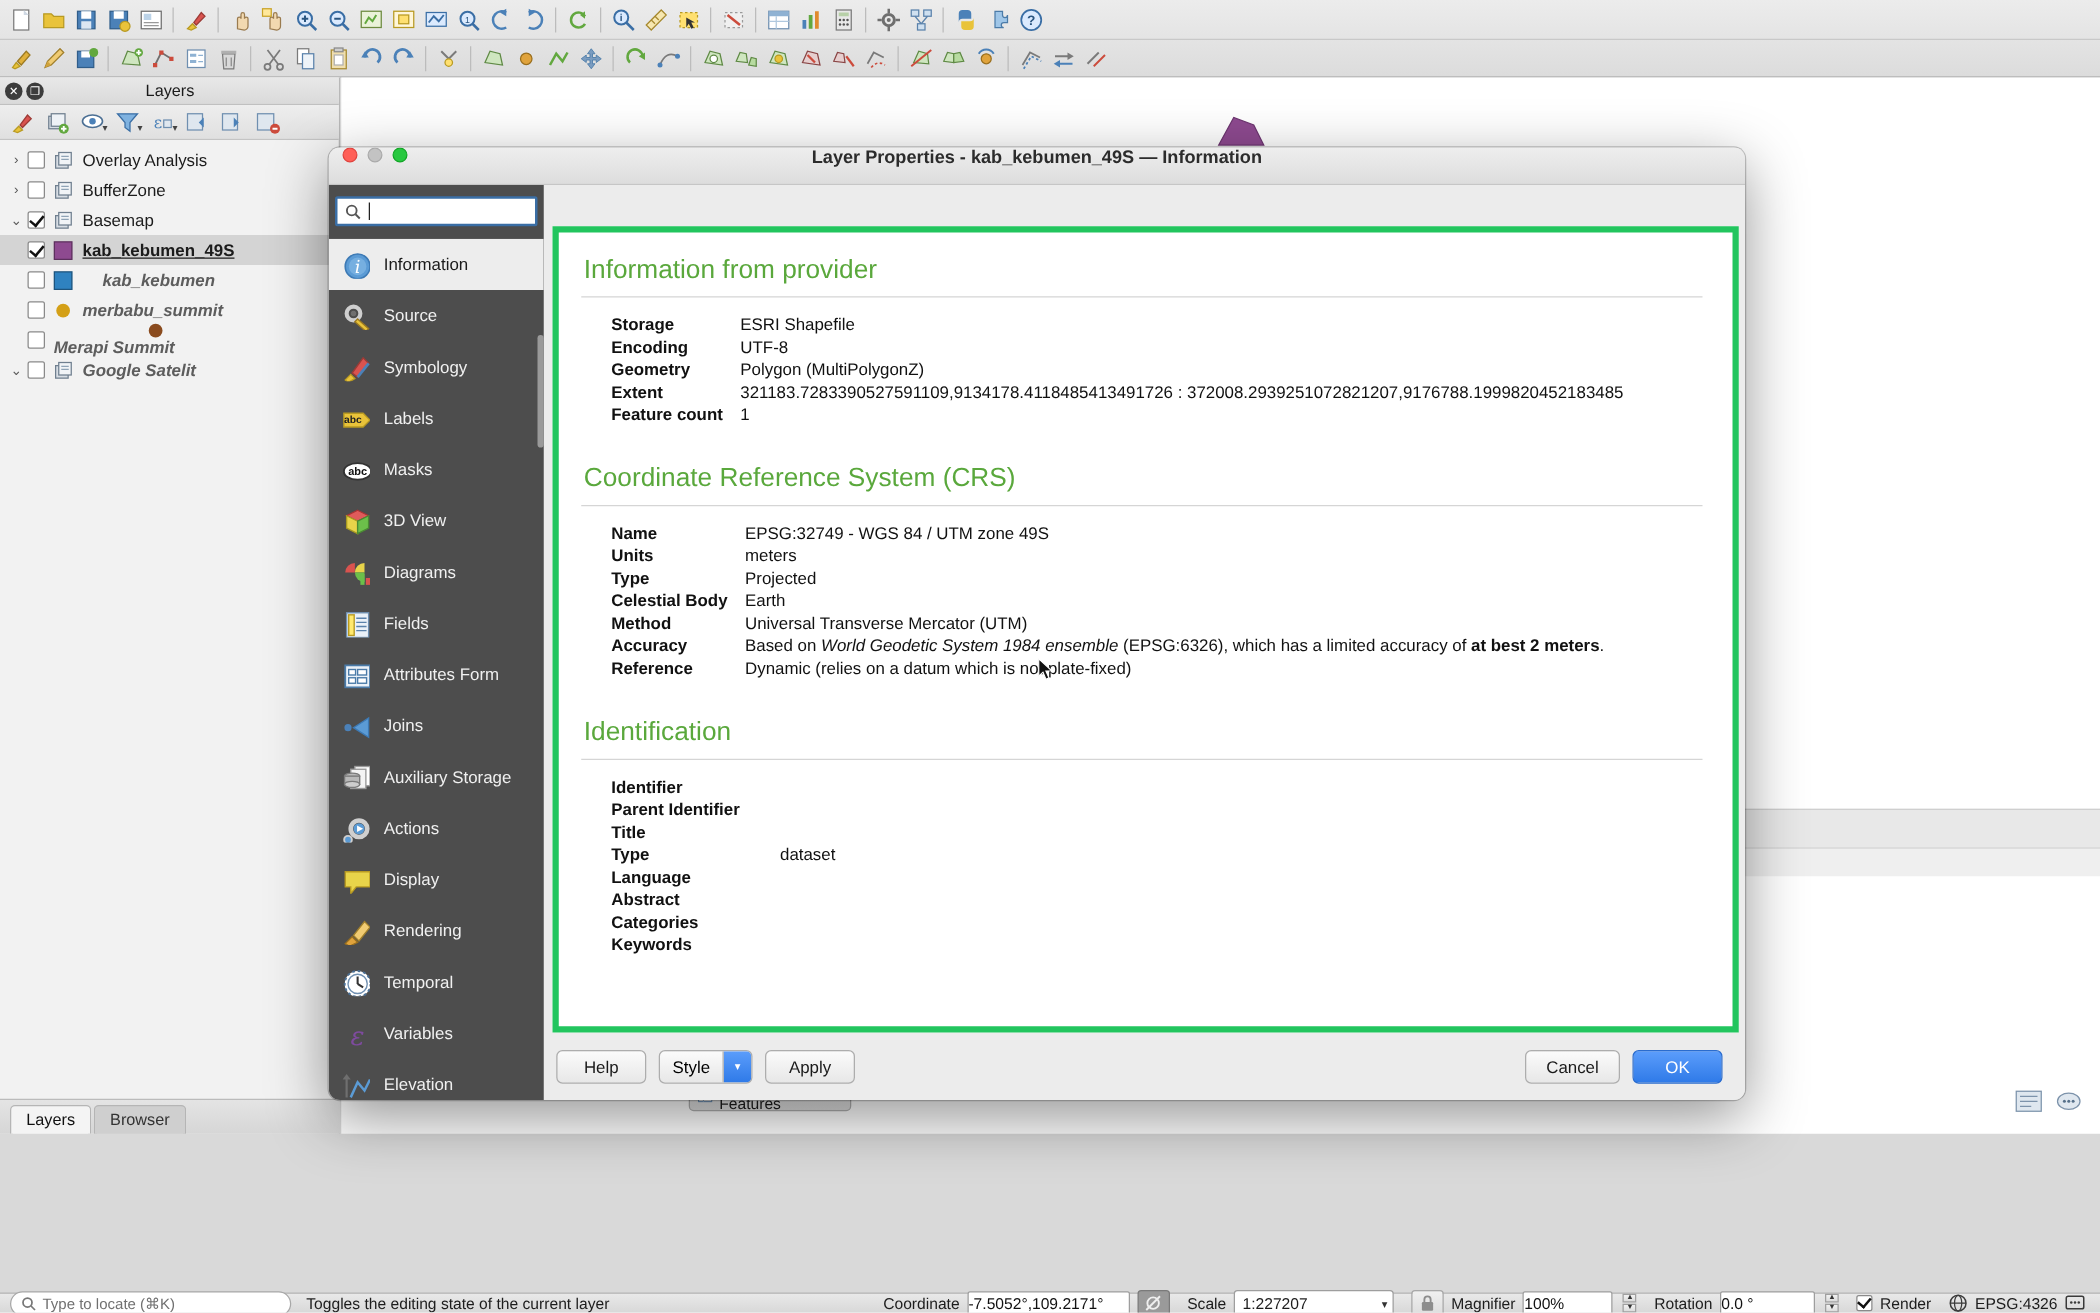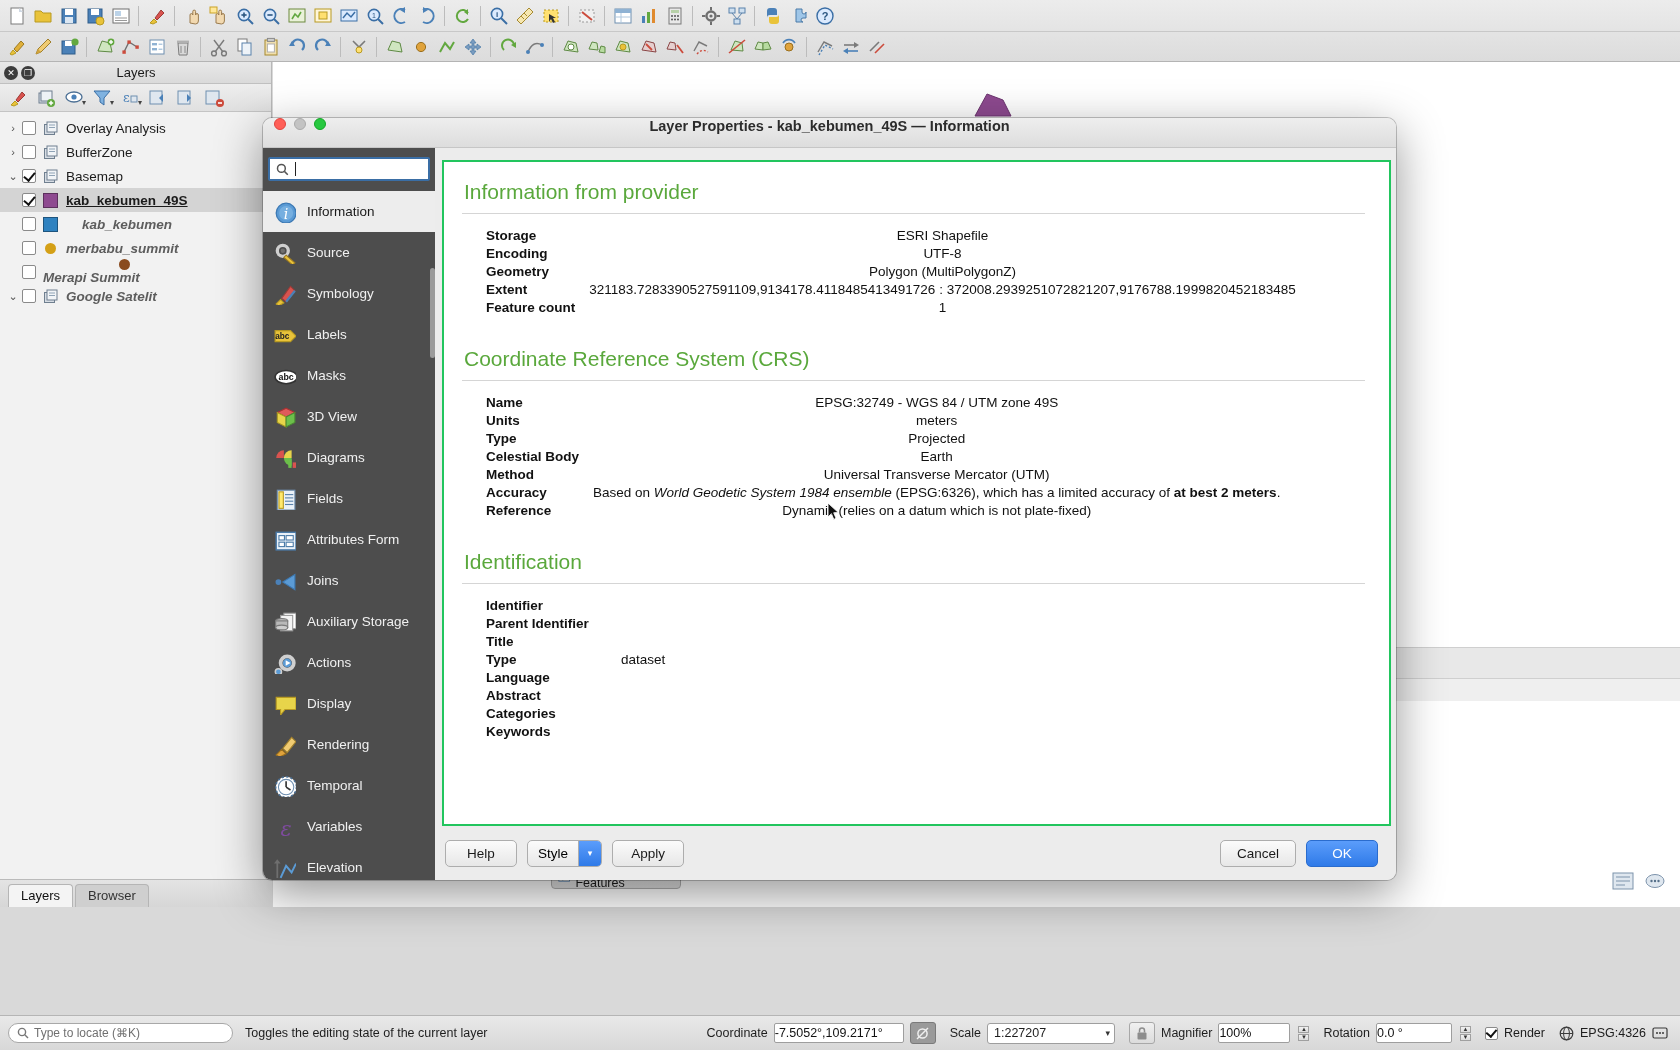--- a/index.html
+++ b/index.html
@@ -96,21 +96,21 @@
     position:absolute; left:278px; bottom:18px; width:130px; height:26px;
     background:linear-gradient(180deg,#f0f0f0,#dedede);
     border:1px solid #b0b0b0; border-radius:4px;
     display:flex; align-items:center; gap:5px; padding:0 6px; font-size:12.5px; color:#1c1c1c;
   }
   .show-features .cv { margin-left:auto; font-size:9px; color:#444;}
   .canvas-bottom-icons { position:absolute; right:14px; bottom:14px; display:flex; gap:10px; }
 
   
   .statusbar {
-    position:absolute; left:0; bottom:0; width:1680px; height:35px;
+    position:absolute; left:0; bottom:0; width:1680px; height:16px;
     background:linear-gradient(180deg,#e9e9e9,#d8d8d8);
     border-top:1px solid #b5b5b5;
     display:flex; align-items:center; font-size:12.5px; color:#1d1d1d;
   }
   .locator {
     width:225px; height:20px; margin-left:8px; background:#fff;
     border:1px solid #a8a8a8; border-radius:10px;
     display:flex; align-items:center; gap:5px; padding:0 8px; color:#707070; font-size:12px;
   }
   .status-msg { margin-left:12px; color:#1d1d1d; }
@@ -172,34 +172,34 @@
   .side-item.active { background:#ededed; color:#1a1a1a; }
   .side-ico { width:24px;height:24px;flex:0 0 auto;display:flex;align-items:center;justify-content:center;}
   .side-scroll {
     position:absolute; right:0; top:120px; width:5px; height:90px;
     background:#9a9a9a; border-radius:3px;
   }
 
   
   .dlg-main { flex:1; background:#ececec; display:flex; flex-direction:column; min-width:0; }
   .dlg-content {
-    flex:1; background:#fff; margin:12px 5px 0 7px;
-    border:2px solid #22c55e; overflow:hidden; position:relative;
+    flex:1; background:#fff; margin:33px 5px 0 7px;
+    border:5px solid #22c55e; overflow:hidden; position:relative;
     font-size:13.5px; color:#111;
   }
   .inner { padding:14px 24px 0 10px; }
   .sec-h {
     font-size:21px; color:#5aa83c; font-weight:normal; margin:4px 0 0 10px;
     font-family:"Liberation Sans", sans-serif;
   }
   .sec-rule { height:1px; background:#d5d5d5; margin:9px 0 13px 8px; }
   table.kv { border-collapse:collapse; margin-left:32px; }
   table.kv td { padding:1px 0 2px 0; vertical-align:top; font-size:13.5px; }
   table.kv td.k { font-weight:bold; padding-right:14px; white-space:nowrap; }
-  table.kv td.v { white-space:nowrap;text-align:center; }
+  table.kv td.v { white-space:nowrap; }
   table.kv.ident td.k { width:135px; }
   .spacer-24 { height:26px; }
   .cursor-arrow { position:absolute; left:383px; top:340px; }
 
   .dlg-footer {
     height:54px; display:flex; align-items:center; padding:0 18px 0 10px; gap:10px;
   }
   .btn {
     height:27px; min-width:72px; padding:0 16px; font-size:13.5px;
     background:linear-gradient(180deg,#fbfbfb,#e7e7e7);

